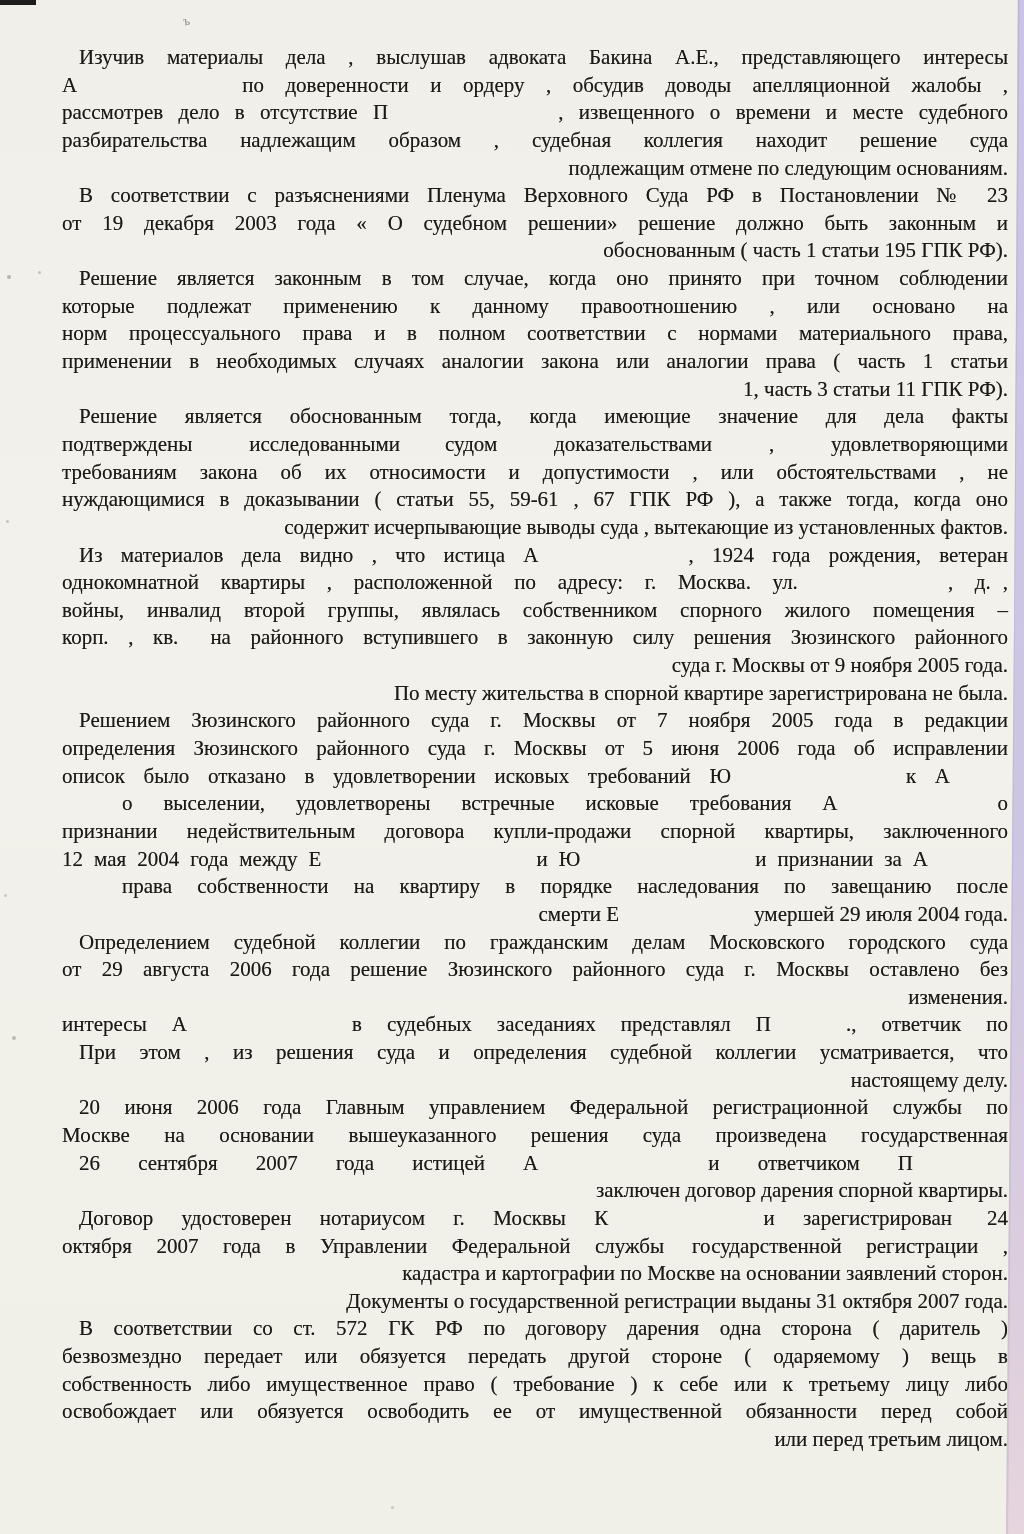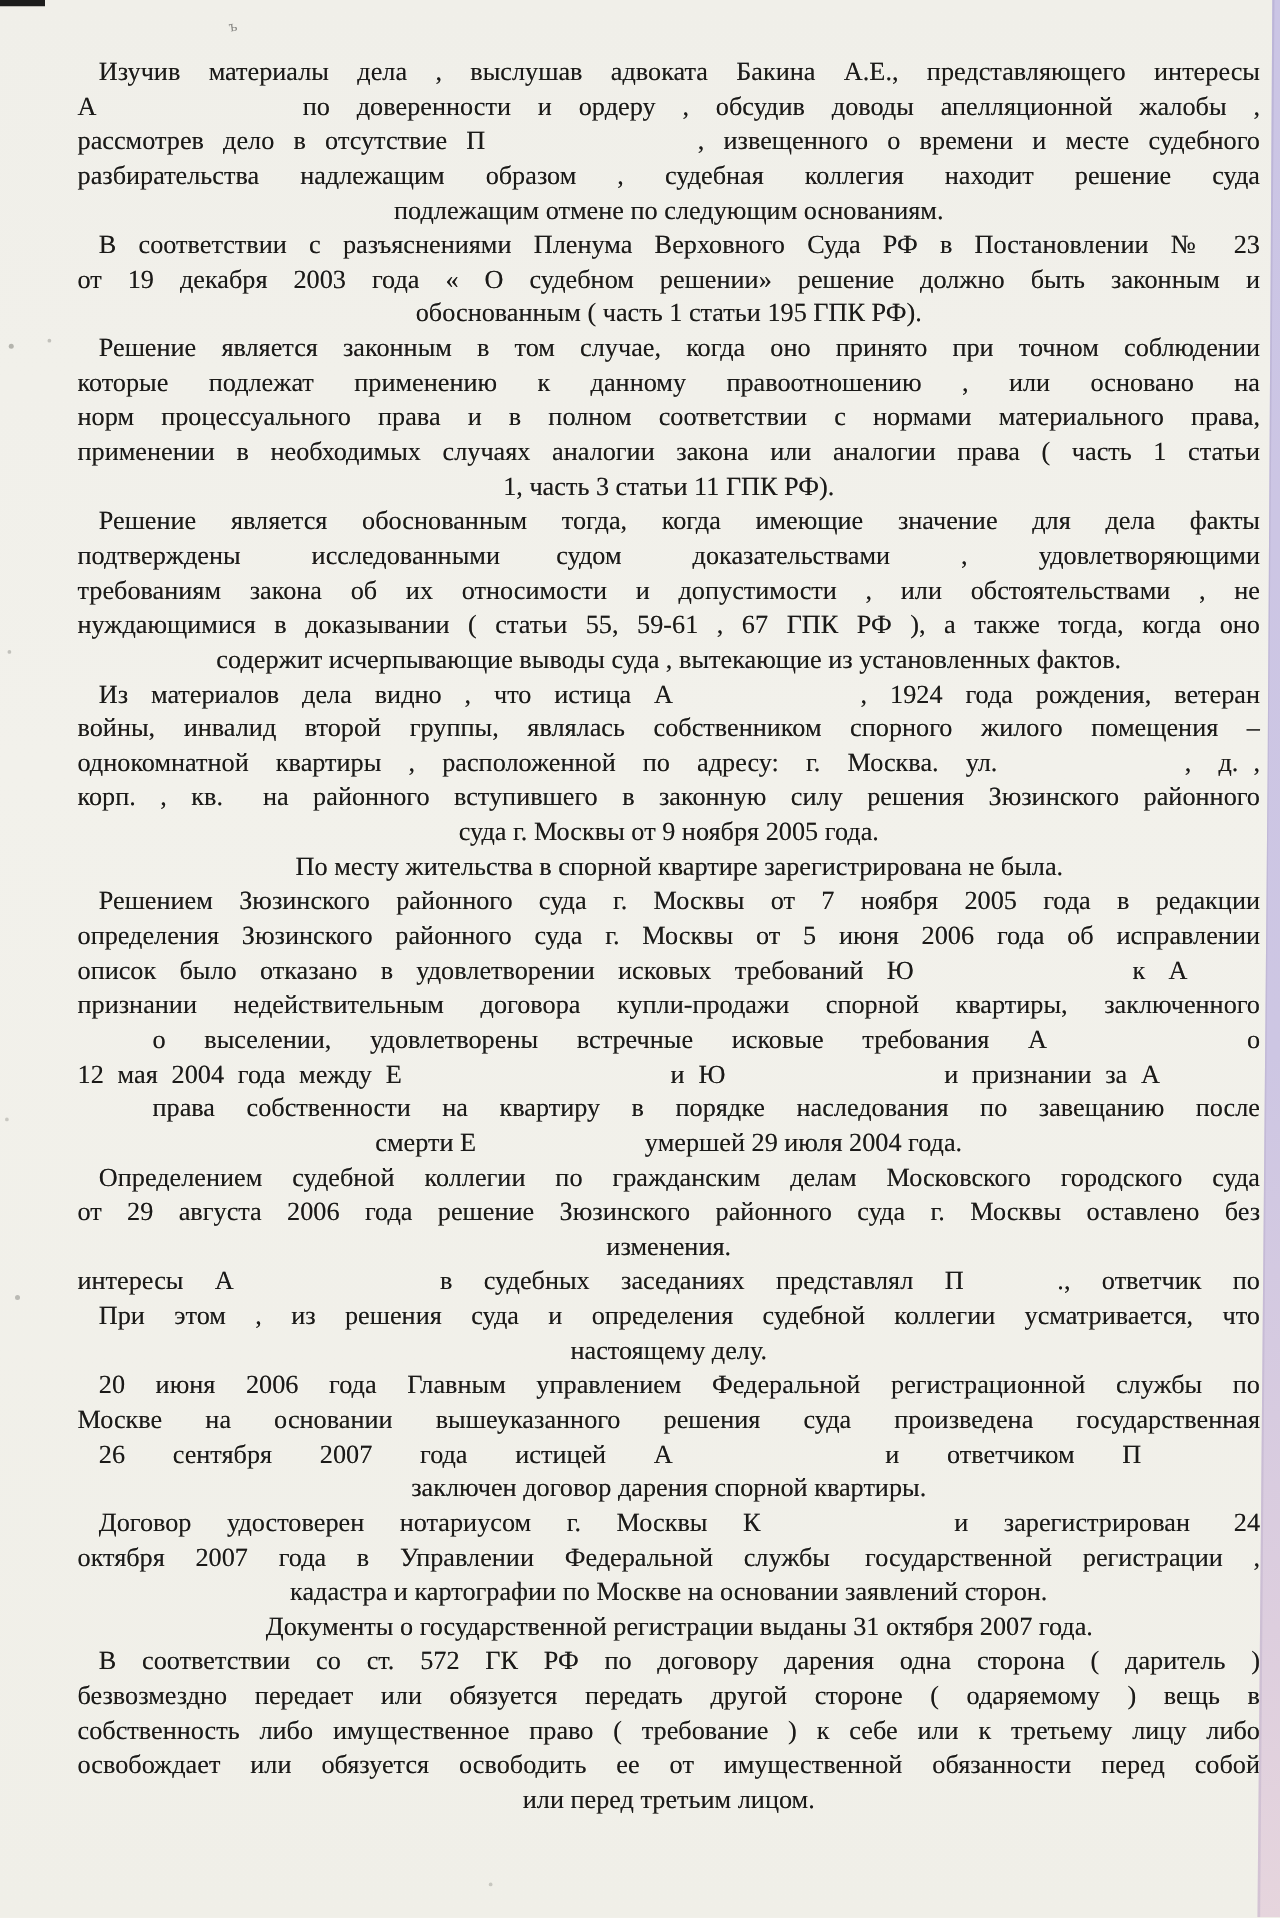--- a/index.html
+++ b/index.html
@@ -26,21 +26,21 @@
     top: 44px;
     width: 946px;
     color: #1b1a18;
     font-size: 21px;
     text-shadow: 0 0 0.5px rgba(20,20,20,0.55);
   }
   .line {
     height: 27.65px;
     line-height: 27.65px;
     white-space: nowrap;
-    text-align: center;
+    text-align: right;
   }
   .line.just {
     text-align: justify;
     text-align-last: justify;
   }
   .gap {
     display: inline-block;
     height: 1px;
   }
   .edge-strip {
@@ -103,30 +103,30 @@
     <div class="line just"><span class="seg">которые подлежат применению к данному правоотношению , или основано на</span></div>
     <div class="line just"><span class="seg">норм процессуального права и в полном соответствии с нормами материального права,</span></div>
     <div class="line just"><span class="seg">применении в необходимых случаях аналогии закона или аналогии права ( часть 1 статьи</span></div>
     <div class="line"><span class="seg">1, часть 3 статьи 11 ГПК РФ).</span></div>
     <div class="line just"><span class="gap" style="width: 17px;"></span><span class="seg">Решение является обоснованным тогда, когда имеющие значение для дела факты</span></div>
     <div class="line just"><span class="seg">подтверждены исследованными</span><span class="gap" style="width: 45px;"></span><span class="seg">судом доказательствами , удовлетворяющими</span></div>
     <div class="line just"><span class="seg">требованиям закона об их относимости и допустимости , или обстоятельствами , не</span></div>
     <div class="line just"><span class="seg">нуждающимися в доказывании ( статьи 55, 59-61 , 67 ГПК РФ ), а также тогда, когда оно</span></div>
     <div class="line"><span class="seg">содержит исчерпывающие выводы суда , вытекающие из установленных фактов.</span></div>
     <div class="line just"><span class="gap" style="width: 17px;"></span><span class="seg">Из материалов дела видно , что истица  А</span><span class="gap" style="width: 150px;"></span><span class="seg">, 1924 года рождения, ветеран</span></div>
+    <div class="line just"><span class="seg">однокомнатной квартиры , расположенной по адресу: г. Москва. ул.</span><span class="gap" style="width: 150px;"></span><span class="seg">, д.</span><span class="gap" style="width: 12px;"></span><span class="seg">,</span></div>
     <div class="line just"><span class="seg">войны, инвалид второй группы,  являлась собственником спорного жилого помещения –</span></div>
-    <div class="line just"><span class="seg">однокомнатной квартиры , расположенной по адресу: г. Москва. ул.</span><span class="gap" style="width: 150px;"></span><span class="seg">, д.</span><span class="gap" style="width: 12px;"></span><span class="seg">,</span></div>
     <div class="line just"><span class="seg">корп.  , кв.</span><span class="gap" style="width: 32px;"></span><span class="seg">на районного вступившего в законную силу решения Зюзинского районного</span></div>
     <div class="line"><span class="seg">суда г. Москвы от 9 ноября 2005 года.</span></div>
     <div class="line"><span class="gap" style="width: 17px;"></span><span class="seg">По месту жительства в спорной квартире зарегистрирована не была.</span></div>
     <div class="line just"><span class="gap" style="width: 17px;"></span><span class="seg">Решением Зюзинского районного суда г. Москвы от 7 ноября 2005 года в редакции</span></div>
     <div class="line just"><span class="seg">определения Зюзинского районного  суда г. Москвы от 5 июня 2006 года об исправлении</span></div>
     <div class="line just"><span class="seg">описок было отказано в удовлетворении исковых требований Ю</span><span class="gap" style="width: 175px;"></span><span class="seg">к А</span><span class="gap" style="width: 58px;"></span></div>
+    <div class="line just"><span class="gap" style="width: 60px;"></span><span class="seg">о выселении, удовлетворены встречные исковые требования А</span><span class="gap" style="width: 160px;"></span><span class="seg">о</span></div>
     <div class="line just"><span class="seg">признании недействительным договора купли-продажи спорной квартиры, заключенного</span></div>
-    <div class="line just"><span class="gap" style="width: 60px;"></span><span class="seg">о выселении, удовлетворены встречные исковые требования А</span><span class="gap" style="width: 160px;"></span><span class="seg">о</span></div>
     <div class="line just"><span class="seg">12 мая 2004 года между Е</span><span class="gap" style="width: 215px;"></span><span class="seg">и Ю</span><span class="gap" style="width: 175px;"></span><span class="seg">и признании за А</span><span class="gap" style="width: 80px;"></span></div>
     <div class="line just"><span class="gap" style="width: 60px;"></span><span class="seg">права собственности на квартиру в порядке наследования по завещанию после</span></div>
     <div class="line"><span class="seg">смерти Е</span><span class="gap" style="width: 135px;"></span><span class="seg">умершей 29 июля 2004 года.</span></div>
     <div class="line just"><span class="gap" style="width: 17px;"></span><span class="seg">Определением судебной коллегии по гражданским делам Московского городского суда</span></div>
     <div class="line just"><span class="seg">от 29 августа 2006 года решение Зюзинского районного суда г. Москвы оставлено без</span></div>
     <div class="line"><span class="seg">изменения.</span></div>
     <div class="line just"><span class="seg">интересы А</span><span class="gap" style="width: 165px;"></span><span class="seg">в судебных заседаниях  представлял П</span><span class="gap" style="width: 75px;"></span><span class="seg">., ответчик по</span></div>
     <div class="line just"><span class="gap" style="width: 17px;"></span><span class="seg">При этом , из  решения суда и определения судебной коллегии усматривается, что</span></div>
     <div class="line"><span class="seg">настоящему делу.</span></div>
     <div class="line just"><span class="gap" style="width: 17px;"></span><span class="seg">20 июня 2006 года Главным управлением Федеральной регистрационной службы по</span></div>

